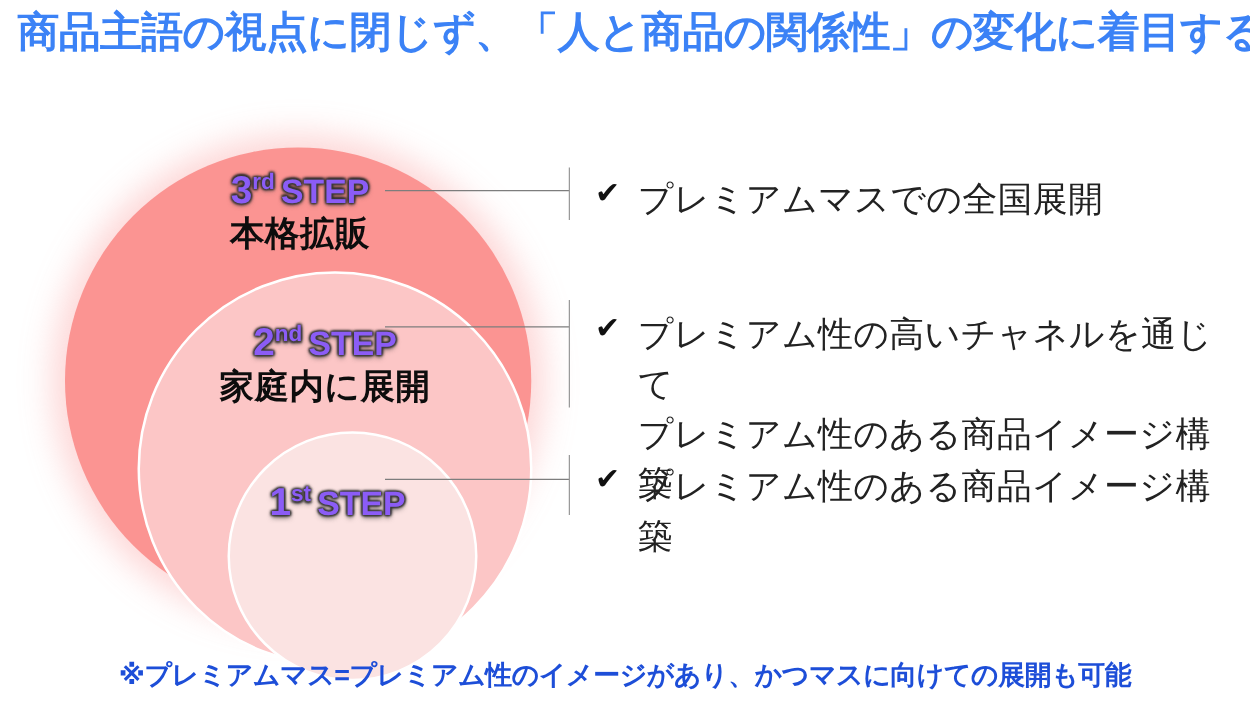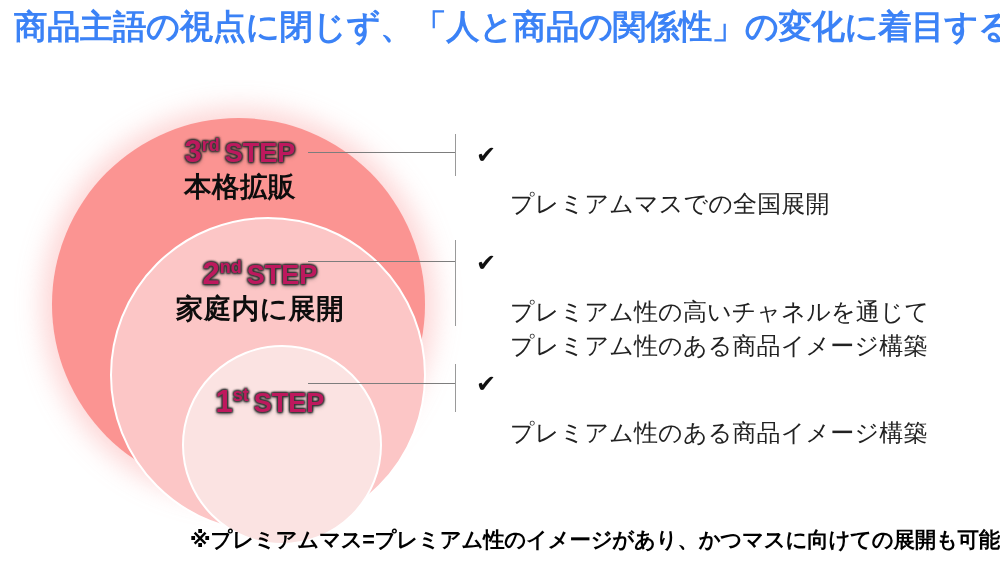--- a/index.html
+++ b/index.html
@@ -71,21 +71,21 @@
 
   
   .step {
     position: absolute;
     text-align: center;
     z-index: 6;
   }
   .step-en {
     font-size: 27px;
     font-weight: 700;
-    color: #be185d;
+    color: #8b5cf6;
     line-height: 1;
     white-space: nowrap;
     text-shadow:
       0 0 1px #4a4a4a, 0 0 2px #4a4a4a, 1px 1px 2px rgba(40,40,40,.85),
       -1px 1px 2px rgba(40,40,40,.85), 1px -1px 2px rgba(40,40,40,.85),
       -1px -1px 2px rgba(40,40,40,.85), 0 2px 4px rgba(60,60,60,.6);
   }
   .step-num { font-size: 31px; }
   .step-ord {
     font-size: 18px;
@@ -142,41 +142,40 @@
   }
   .b-check {
     font-size: 24px;
     line-height: 1;
     color: #111111;
     font-weight: 700;
     flex: 0 0 auto;
     margin-top: 3px;
   }
   .b-text {
-    font-size: 24px;
+    font-size: 28px;
     line-height: 1.42;
     color: #222222;
     letter-spacing: 0.2px;
     white-space: pre-line;
-    margin-top: 47px;
   }
   .bullet-1 { left: 0; top: 140px; }
   .bullet-2 { left: 0; top: 248px; }
   .bullet-3 { left: 0; top: 369px; }
 
   
   .footnote {
     position: absolute;
     left: 0;
     top: 525px;
     width: 1000px;
-    text-align: right;
+    text-align: center;
     font-size: 21.5px;
     font-weight: 700;
-    color: #000000;
+    color: #1d4ed8;
     letter-spacing: -0.3px;
     white-space: nowrap;
   }
 </style>
 </head>
 <body>
 
 <div class="title">商品主語の視点に閉じず、「人と商品の関係性」の変化に着目する</div>
 
 <div class="circles">

